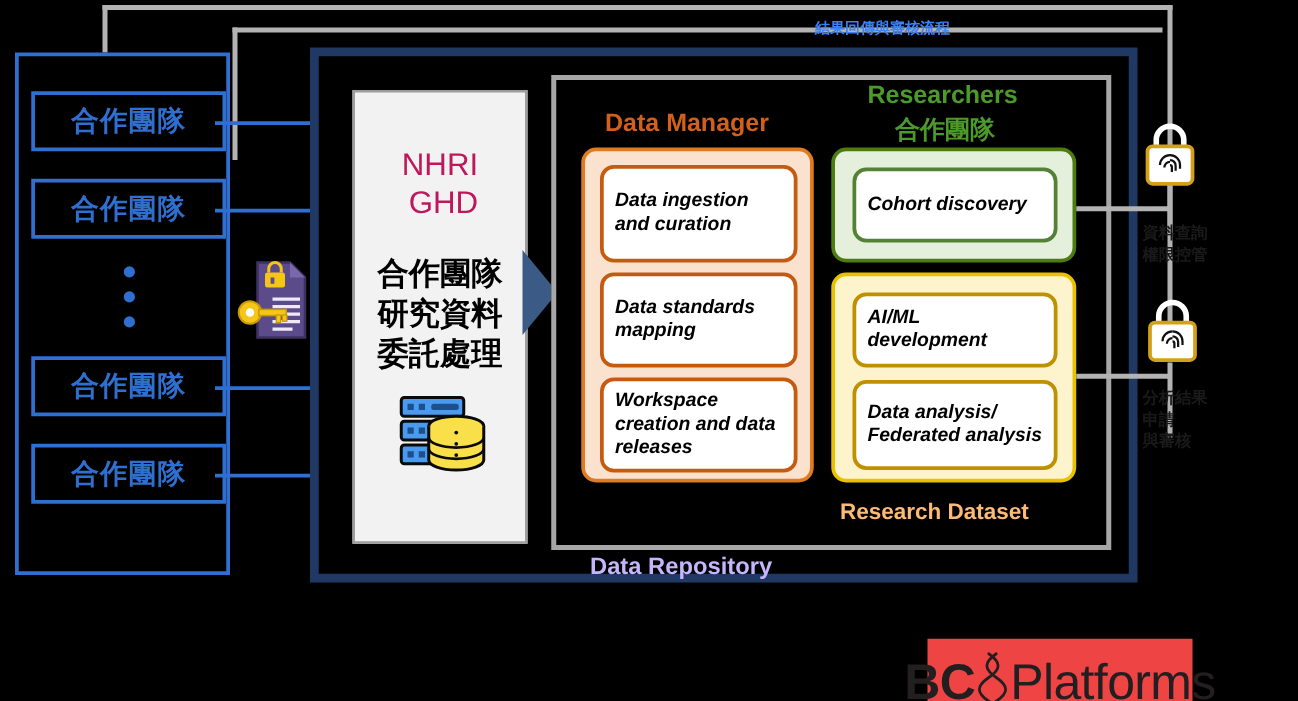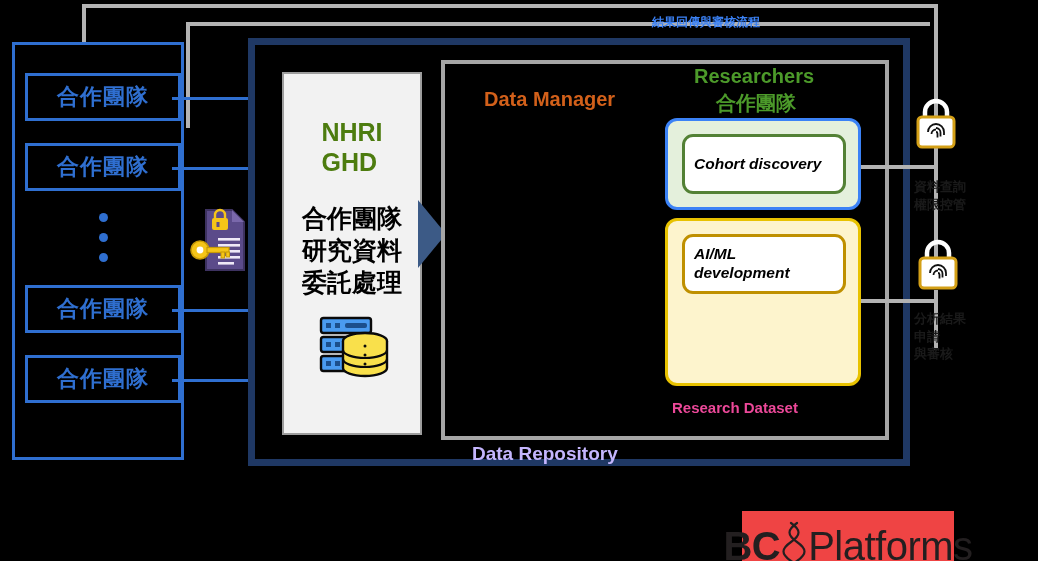--- a/index.html
+++ b/index.html
@@ -73,25 +73,25 @@
 
   
   #hub-card {
     left: 282px; top: 72px; width: 140px; height: 363px;
     border: 2px solid #9d9d9d;
     background: #f2f2f2;
     display: flex; flex-direction: column; align-items: center;
   }
   #hub-card .hub-title {
     margin-top: 43px;
-    color: #4d7c0f;
+    color: #be185d;
     font-size: 25px;
-    font-weight: 700;
+    font-weight: 400;
     line-height: 1.2;
-    text-align: left;
+    text-align: right;
     font-family: "Liberation Sans", sans-serif;
   }
   #hub-card .hub-cjk {
     margin-top: 26px;
     color: #000;
     font-size: 25px;
     font-weight: 700;
     line-height: 1.28;
     text-align: center;
     font-family: "DejaVu Sans", sans-serif;
@@ -118,32 +118,32 @@
   .caption {
     position: absolute;
     font-weight: 700;
     font-family: "Liberation Sans", sans-serif;
     white-space: nowrap;
   }
   .cap-dm   { color: #d2601a; font-size: 20px; }
   .cap-dr   { color: #c4b5fd; font-size: 19px; margin-top: 44px; }
   .cap-res  { color: #4c9a2a; font-size: 20px; }
   .cap-res2 { color: #4c9a2a; font-size: 20px; font-family: "DejaVu Sans", sans-serif; }
-  .cap-rds  { color: #ec4899; font-size: 15px; }
+  .cap-rds  { color: #fdba74; font-size: 18px; }
 
   
   .group {
     position: absolute;
     border-radius: 12px;
     box-sizing: border-box;
   }
   #grp-dm  { left: 465px; top: 118px; width: 186px; height: 268px;
              border: 3px solid #e07b20; background: #fbe2ce; }
   #grp-res { left: 665px; top: 118px; width: 196px; height: 92px;
-             border: 3px solid #3b82f6; background: #e4f0dc; }
+             border: 3px solid #4d7c0f; background: #e4f0dc; }
   #grp-ai  { left: 665px; top: 218px; width: 196px; height: 168px;
              border: 3px solid #e8c200; background: #fdf4cd; }
 
   .chip {
     position: absolute;
     border-radius: 11px;
     background: #ffffff;
     box-sizing: border-box;
     display: flex;
     align-items: center;
@@ -322,30 +322,44 @@
   <div class="caption cap-res" style="left:694px; top:65px;">Researchers</div>
 
   <div class="caption cap-dm" style="left:484px; top:88px;">Data Manager</div>
 
   <div class="caption cap-res2" style="left:716px; top:90px;">合作團隊</div>
 
   <div class="caption cap-dr" style="left:472px; top:399px;">Data Repository</div>
 
   <div class="caption cap-rds" style="left:672px; top:399px;">Research Dataset</div>
 
+  <div id="grp-dm" class="group">
+    <div class="chip chip-o" style="left:12px; top:11px; width:158px; height:78px;">
+      <span>Data ingestion and curation</span>
+    </div>
+    <div class="chip chip-o" style="left:12px; top:97px; width:158px; height:76px;">
+      <span>Data standards mapping</span>
+    </div>
+    <div class="chip chip-o" style="left:12px; top:181px; width:158px; height:76px;">
+      <span>Workspace creation and data releases</span>
+    </div>
+  </div>
 
   <div id="grp-res" class="group">
     <div class="chip chip-g" style="left:14px; top:13px; width:164px; height:60px;">
       <span>Cohort discovery</span>
     </div>
   </div>
 
   <div id="grp-ai" class="group">
     <div class="chip chip-y" style="left:14px; top:13px; width:164px; height:60px;">
       <span>AI/ML development</span>
+    </div>
+    <div class="chip chip-y" style="left:14px; top:83px; width:164px; height:72px;">
+      <span>Data analysis/ Federated analysis</span>
     </div>
   </div>
 
   <div class="rail" style="left:861px; top:165px; width:76px; height:4px;"></div>
   <div class="rail" style="left:861px; top:299px; width:76px; height:4px;"></div>
   <div class="rail" style="left:934px; top:145px; width:4px; height:120px;"></div>
   <div class="rail" style="left:934px; top:290px; width:4px; height:60px;"></div>
 
   <div class="lock" style="left:912px; top:95px;">
     <svg width="48" height="58" viewBox="0 0 48 58">

